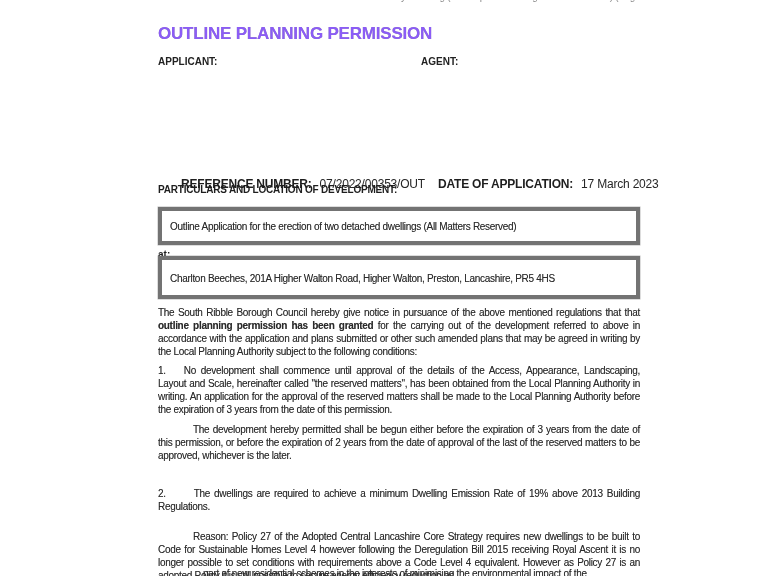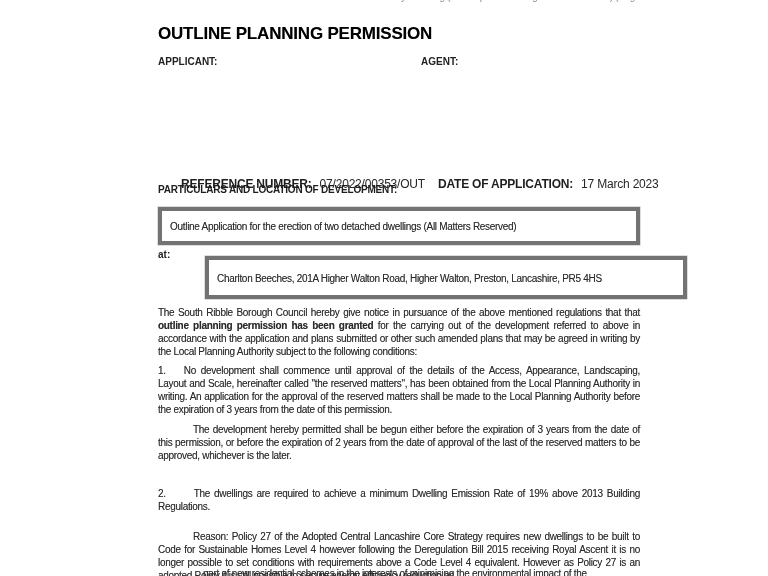--- a/index.html
+++ b/index.html
@@ -24,38 +24,38 @@
     text-align: justify;
     color: #2b2b2b;
     text-shadow: 0 0 0.4px rgba(40,40,40,0.45);
   }
   .bold { font-weight: bold; }
   .doc-title {
     top: 24px;
     font-size: 17px;
     font-weight: bold;
     letter-spacing: -0.2px;
-    color: #000000;
+    color: #8b5cf6;
     text-shadow: 0 0 0.5px rgba(0,0,0,0.4);
   }
   .label-row { top: 56px; font-size: 10px; font-weight: bold; color: #222; }
   .label-row .agent { position: absolute; left: 263px; top: 0; }
   .ref-row { top: 177px; font-size: 12px; letter-spacing: -0.2px; white-space: nowrap; margin-left: 23px; }
   .ref-row .lbl { font-weight: bold; color: #1e1e1e; }
   .ref-row .val { font-weight: normal; }
   .ref-row .gap-a { display: inline-block; width: 8px; }
   .ref-row .gap-b { display: inline-block; width: 13px; }
   .particulars { top: 184px; font-size: 10px; font-weight: bold; letter-spacing: -0.2px; color: #1e1e1e; }
   .box {
     border: 4px solid #737373;
     box-sizing: border-box;
     box-shadow: 0 0 0 0.5px rgba(60,60,60,0.35);
   }
   .box1 { top: 207px; height: 38px; }
-  .box2 { top: 256px; height: 43px; margin-left: 47px; }
+  .box2 { top: 256px; height: 43px; }
   .box .inner {
     position: absolute; left: 8px; right: 8px; top: 50%;
     transform: translateY(-50%);
     font-size: 10px; letter-spacing: -0.3px;
     text-align: left;
   }
   .at-label { top: 249px; font-size: 10px; font-weight: bold; color: #1e1e1e; }
   .notice { top: 306px; }
   .cond1 { top: 364px; }
   .cond1-cont { top: 423px; text-indent: 35px; }

